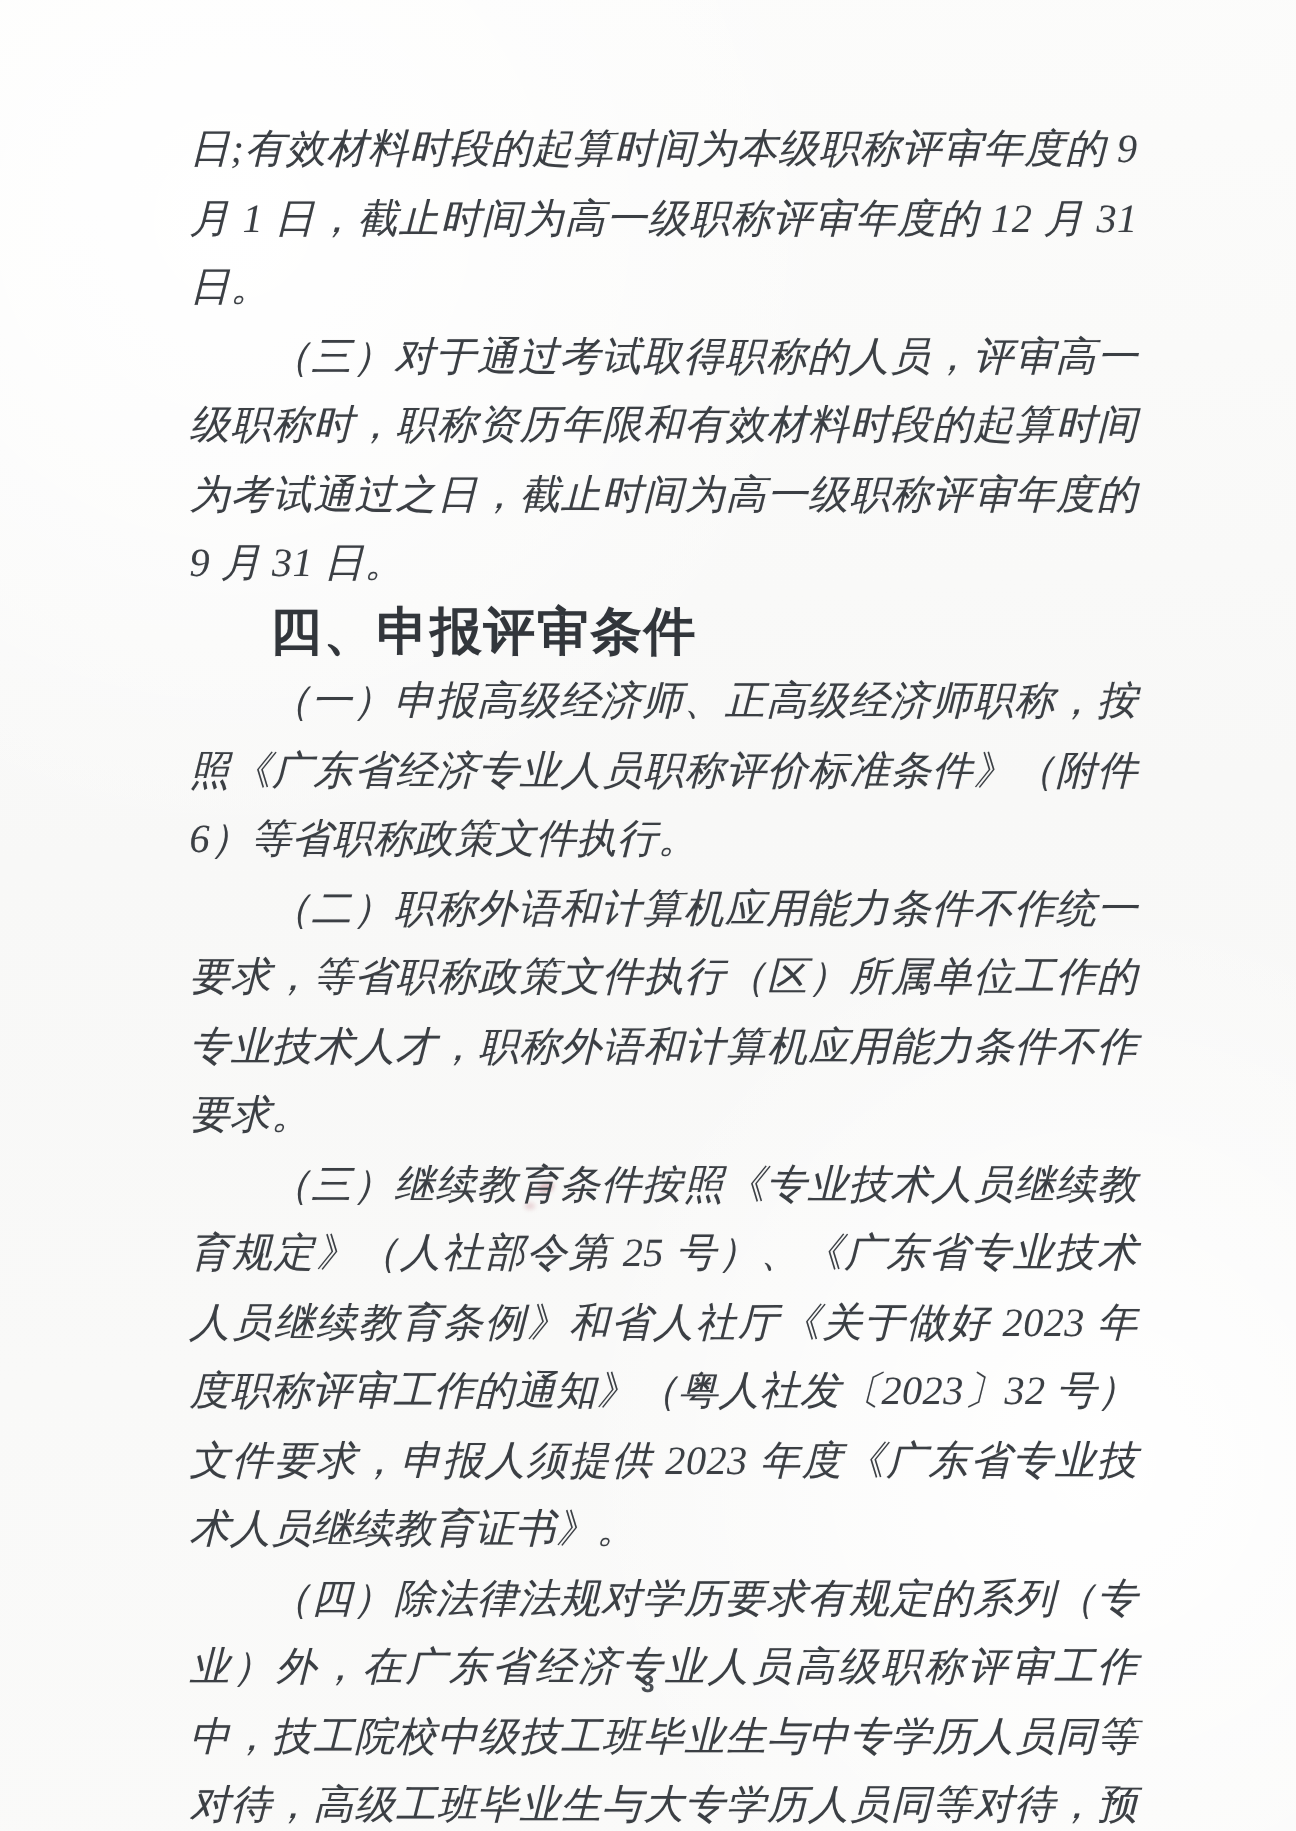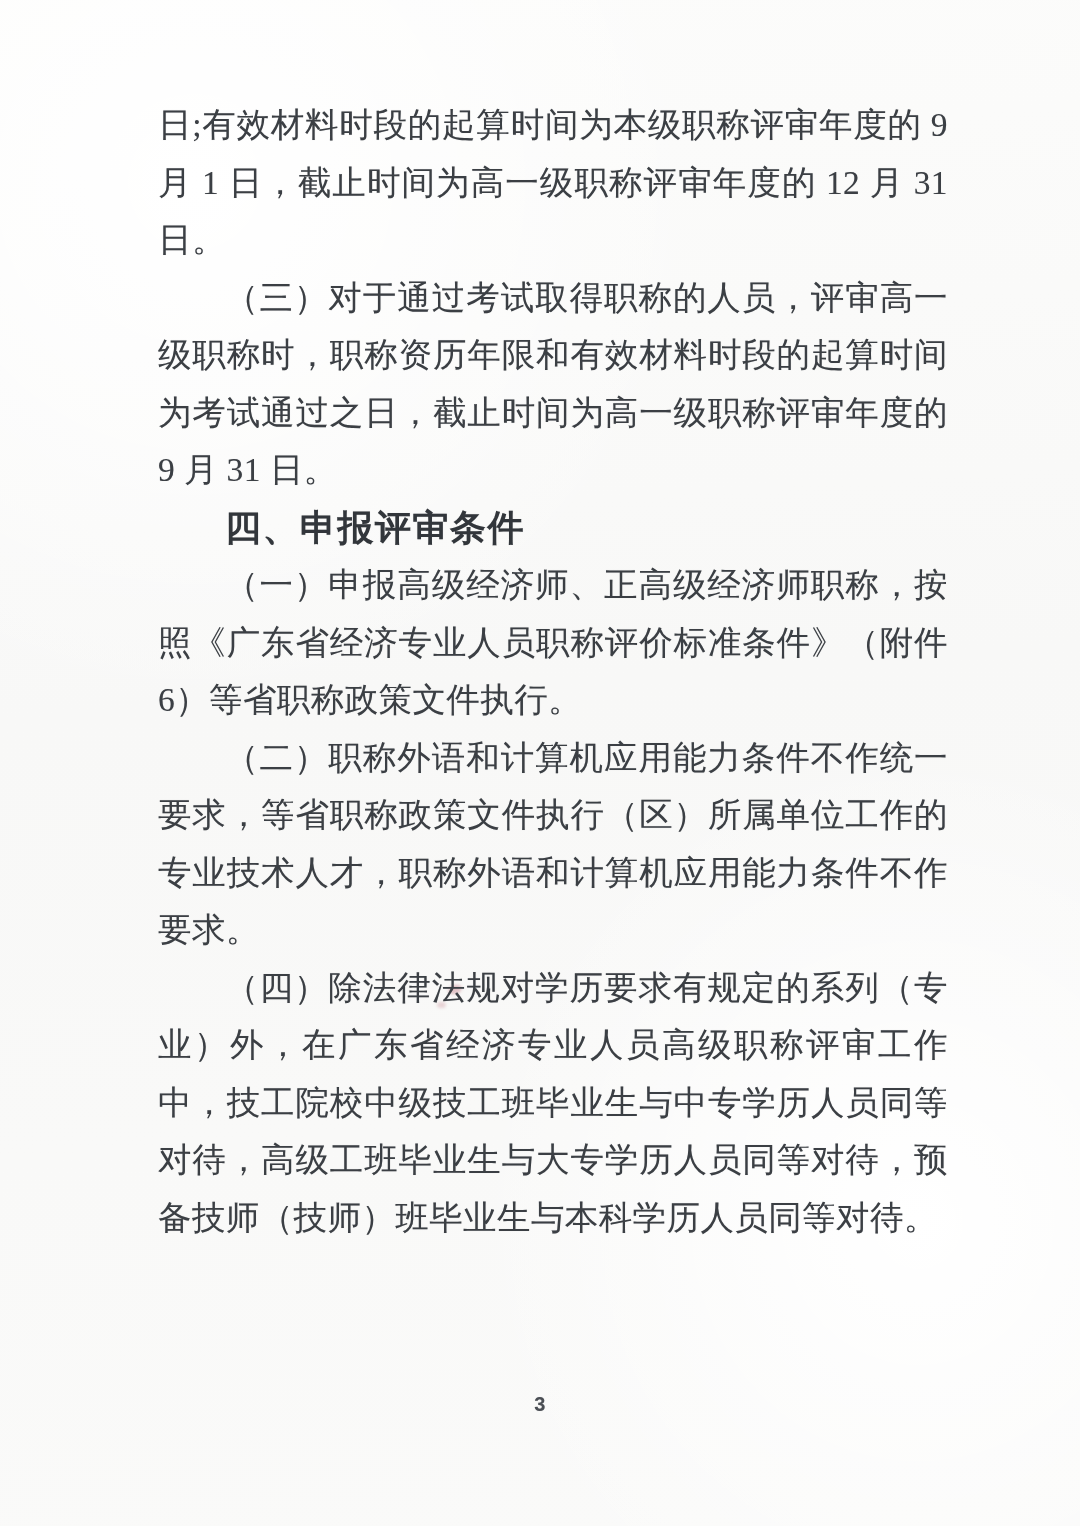--- a/index.html
+++ b/index.html
@@ -35,34 +35,35 @@
   
   .para {
     margin: 0;
     color: #3b3f44;
     font-size: 33.5px;
     line-height: 57.5px;
     letter-spacing: 0.4px;
     text-align: justify;
     text-justify: inter-character;
     white-space: pre-wrap;
+    font-style: italic;
     -webkit-font-smoothing: antialiased;
   }
 
   .para.indent {
     text-indent: 67px;
   }
 
   
   .heading {
     margin: 0;
     color: #32363b;
     font-family: "Liberation Sans", "DejaVu Sans", sans-serif;
     font-weight: 700;
-    font-size: 36px;
+    font-size: 43px;
     line-height: 57.5px;
     letter-spacing: 1.5px;
     text-indent: 67px;
     white-space: pre-wrap;
   }
 
   
   .para, .heading, .page-number {
     text-shadow: 0 0 0.7px rgba(60,64,70,0.30);
   }
@@ -113,20 +114,21 @@
     <p class="para">日;有效材料时段的起算时间为本级职称评审年度的 9 月 1 日，截止时间为高一级职称评审年度的 12 月 31 日。</p>
 
     <p class="para indent">（三）对于通过考试取得职称的人员，评审高一级职称时，职称资历年限和有效材料时段的起算时间为考试通过之日，截止时间为高一级职称评审年度的 9 月 31 日。</p>
 
     <h2 class="heading">四、申报评审条件</h2>
 
     <p class="para indent">（一）申报高级经济师、正高级经济师职称，按照《广东省经济专业人员职称评价标准条件》（附件 6）等省职称政策文件执行。</p>
 
     <p class="para indent">（二）职称外语和计算机应用能力条件不作统一要求，等省职称政策文件执行（区）所属单位工作的专业技术人才，职称外语和计算机应用能力条件不作要求。</p>
 
+    <p class="para indent">（三）继续教育条件按照《专业技术人员继续教育规定》（人社部令第 25 号）、《广东省专业技术人员继续教育条例》和省人社厅《关于做好 2023 年度职称评审工作的通知》（粤人社发〔2023〕32 号）文件要求，申报人须提供 2023 年度《广东省专业技术人员继续教育证书》。</p>
 
     <p class="para indent">（四）除法律法规对学历要求有规定的系列（专业）外，在广东省经济专业人员高级职称评审工作中，技工院校中级技工班毕业生与中专学历人员同等对待，高级工班毕业生与大专学历人员同等对待，预备技师（技师）班毕业生与本科学历人员同等对待。</p>
 
   </div>
 
   <div class="page-number">3</div>
 
 </div>
 
 </body></html>

